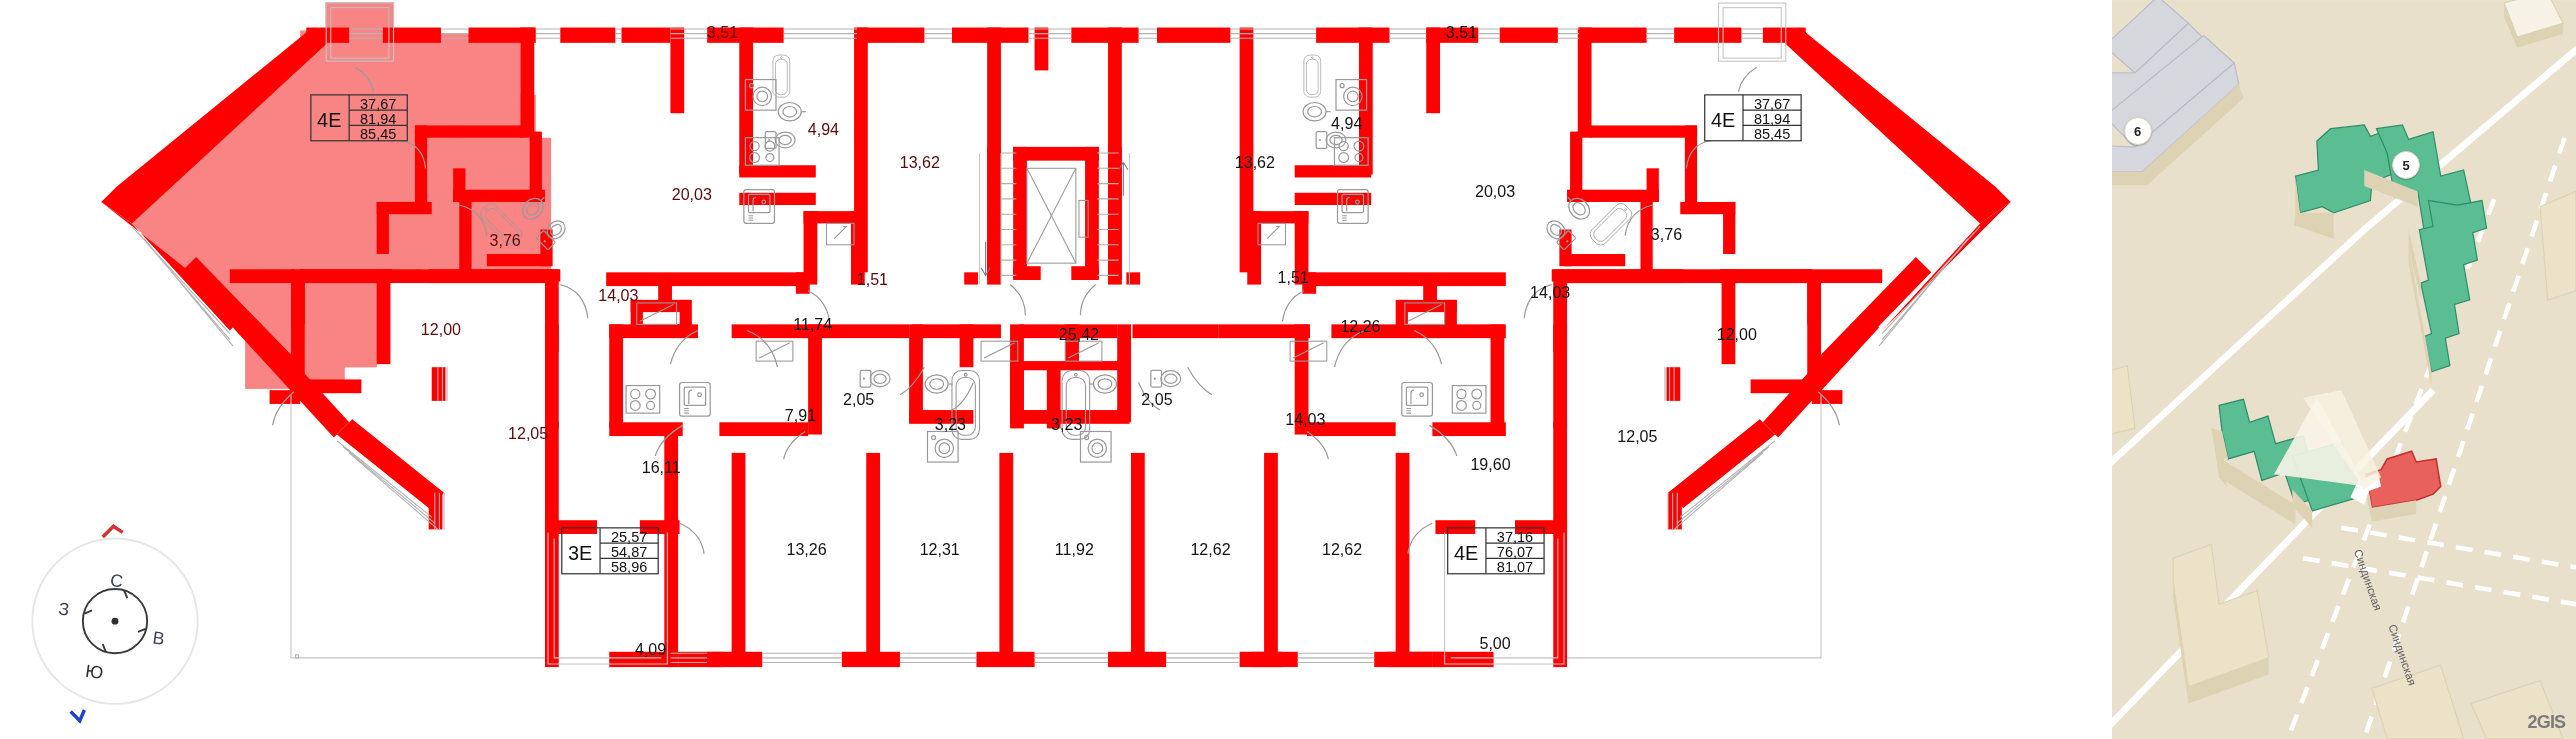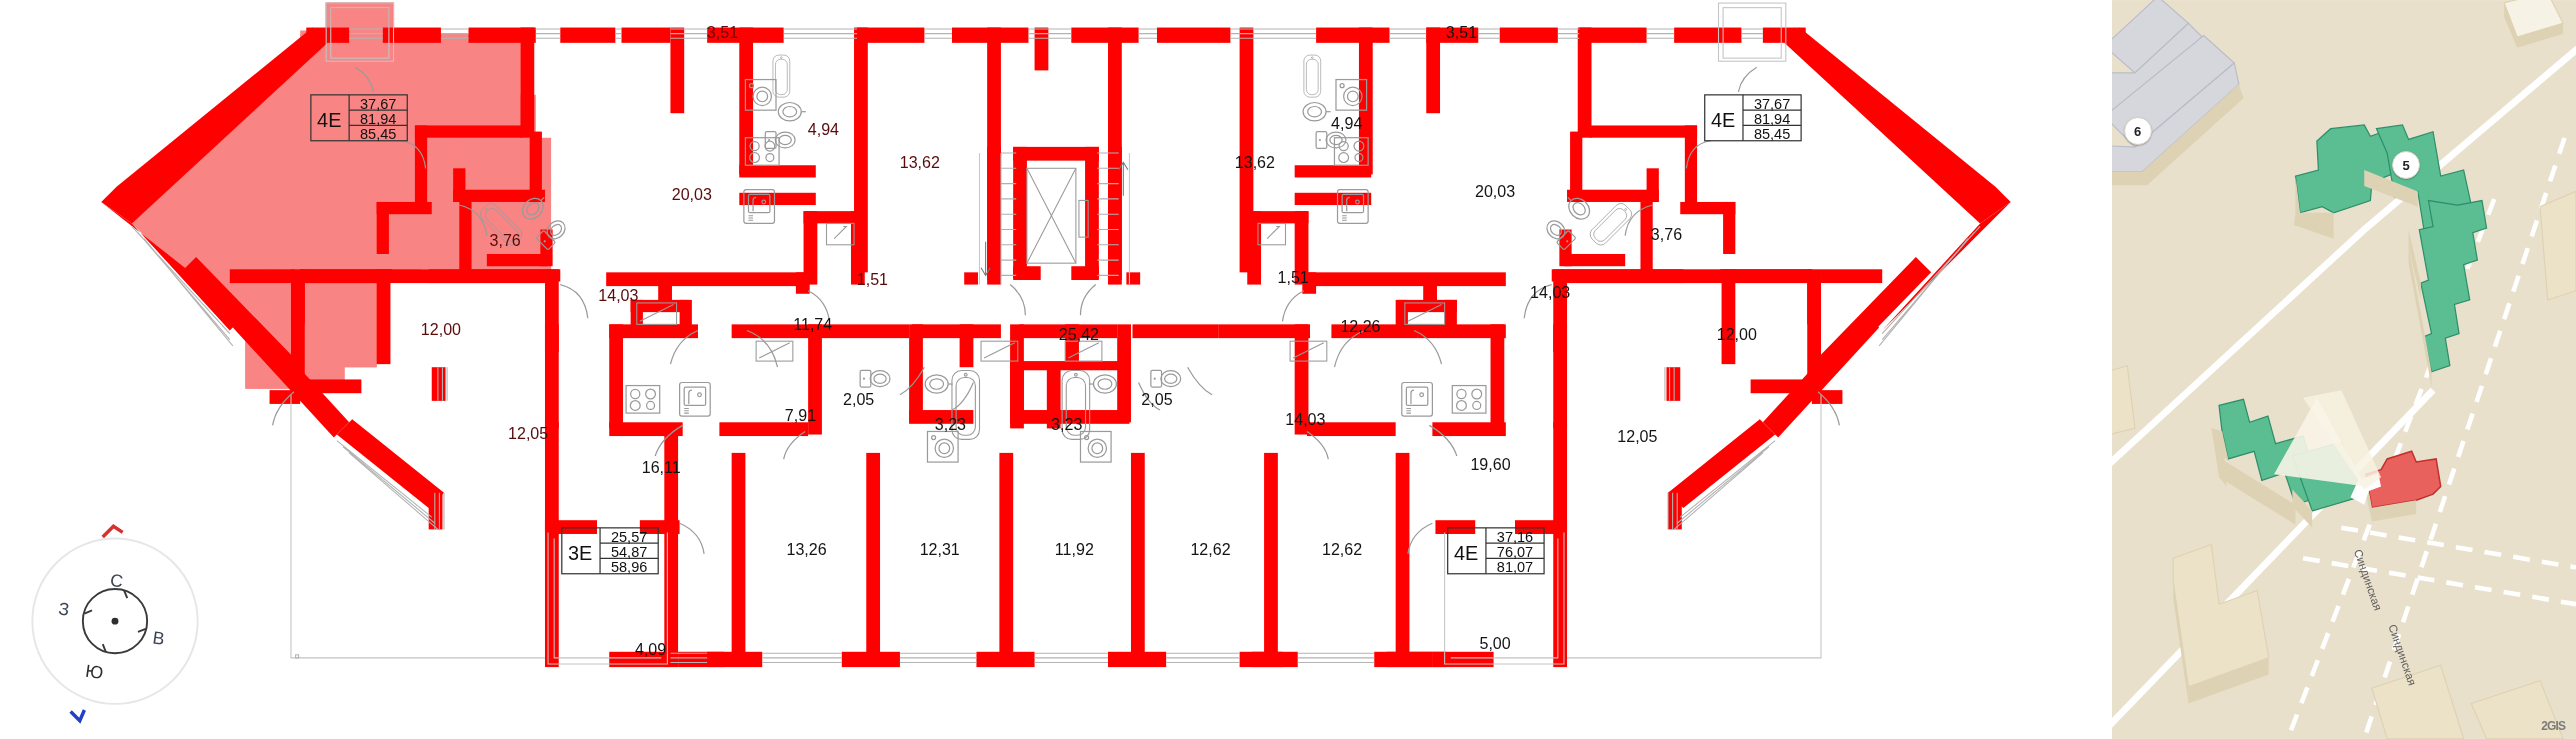--- a/index.html
+++ b/index.html
@@ -15,21 +15,21 @@
 
   
   #map{position:absolute;left:2112px;top:0;width:464px;height:739px;background:#efe7d5;overflow:hidden;}
   #map svg{display:block;}
   .mapbadge{position:absolute;width:26px;height:26px;border-radius:50%;background:#ffffff;
             border:0.8px solid #d9d2c2;box-shadow:0 0.8px 1.5px rgba(0,0,0,.25);
             display:flex;align-items:center;justify-content:center;
             font-size:13px;font-weight:bold;color:#222;font-family:"Liberation Sans",sans-serif;}
   #badge6{left:2123px;top:117px;}
   #badge5{left:2392px;top:151px;}
-  #logo2gis{position:absolute;right:10.7px;bottom:6.1px;font-size:12px;font-weight:bold;
+  #logo2gis{position:absolute;right:10.7px;bottom:6.1px;font-size:18px;font-weight:bold;
             color:#7b7b7b;letter-spacing:-0.8px;font-family:"Liberation Sans",sans-serif;}
 
   text{font-family:"Liberation Sans",sans-serif;}
 </style>
 </head>
 <body>
 
 <div id="root">
 
   <div id="plan">

